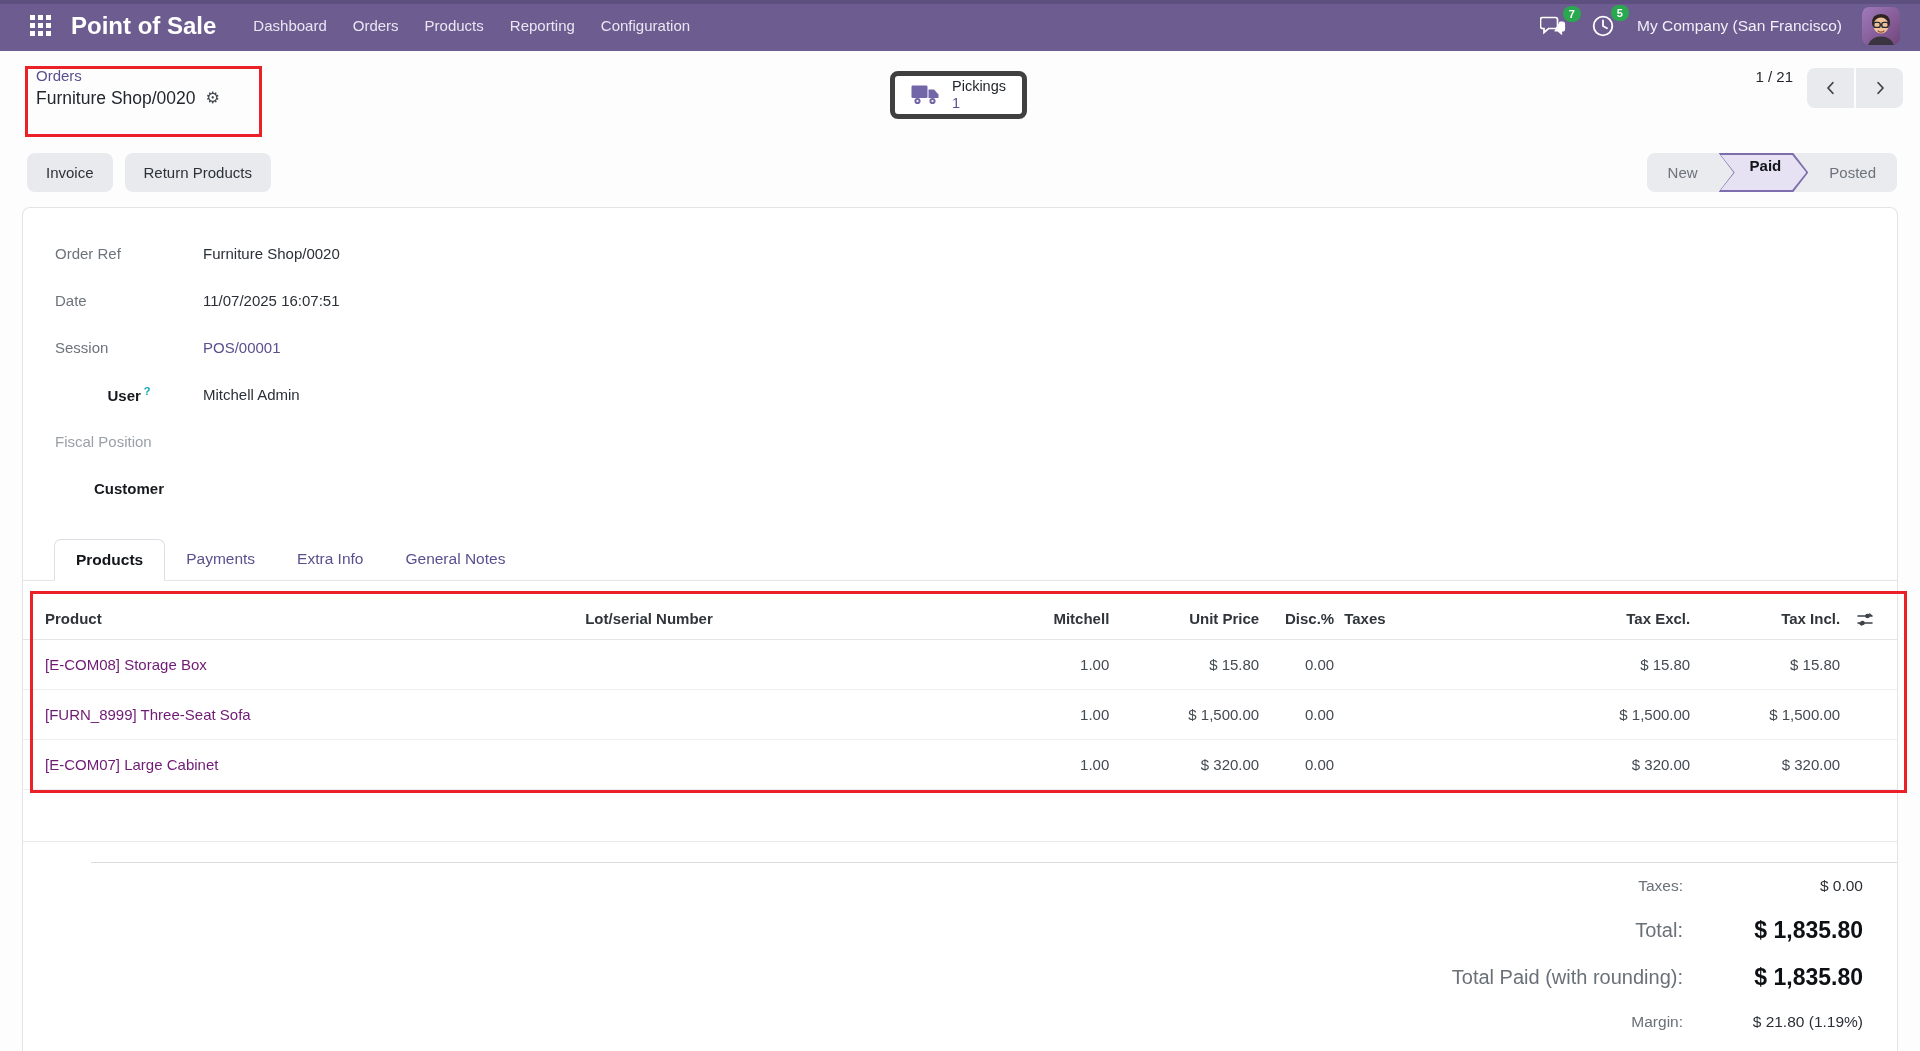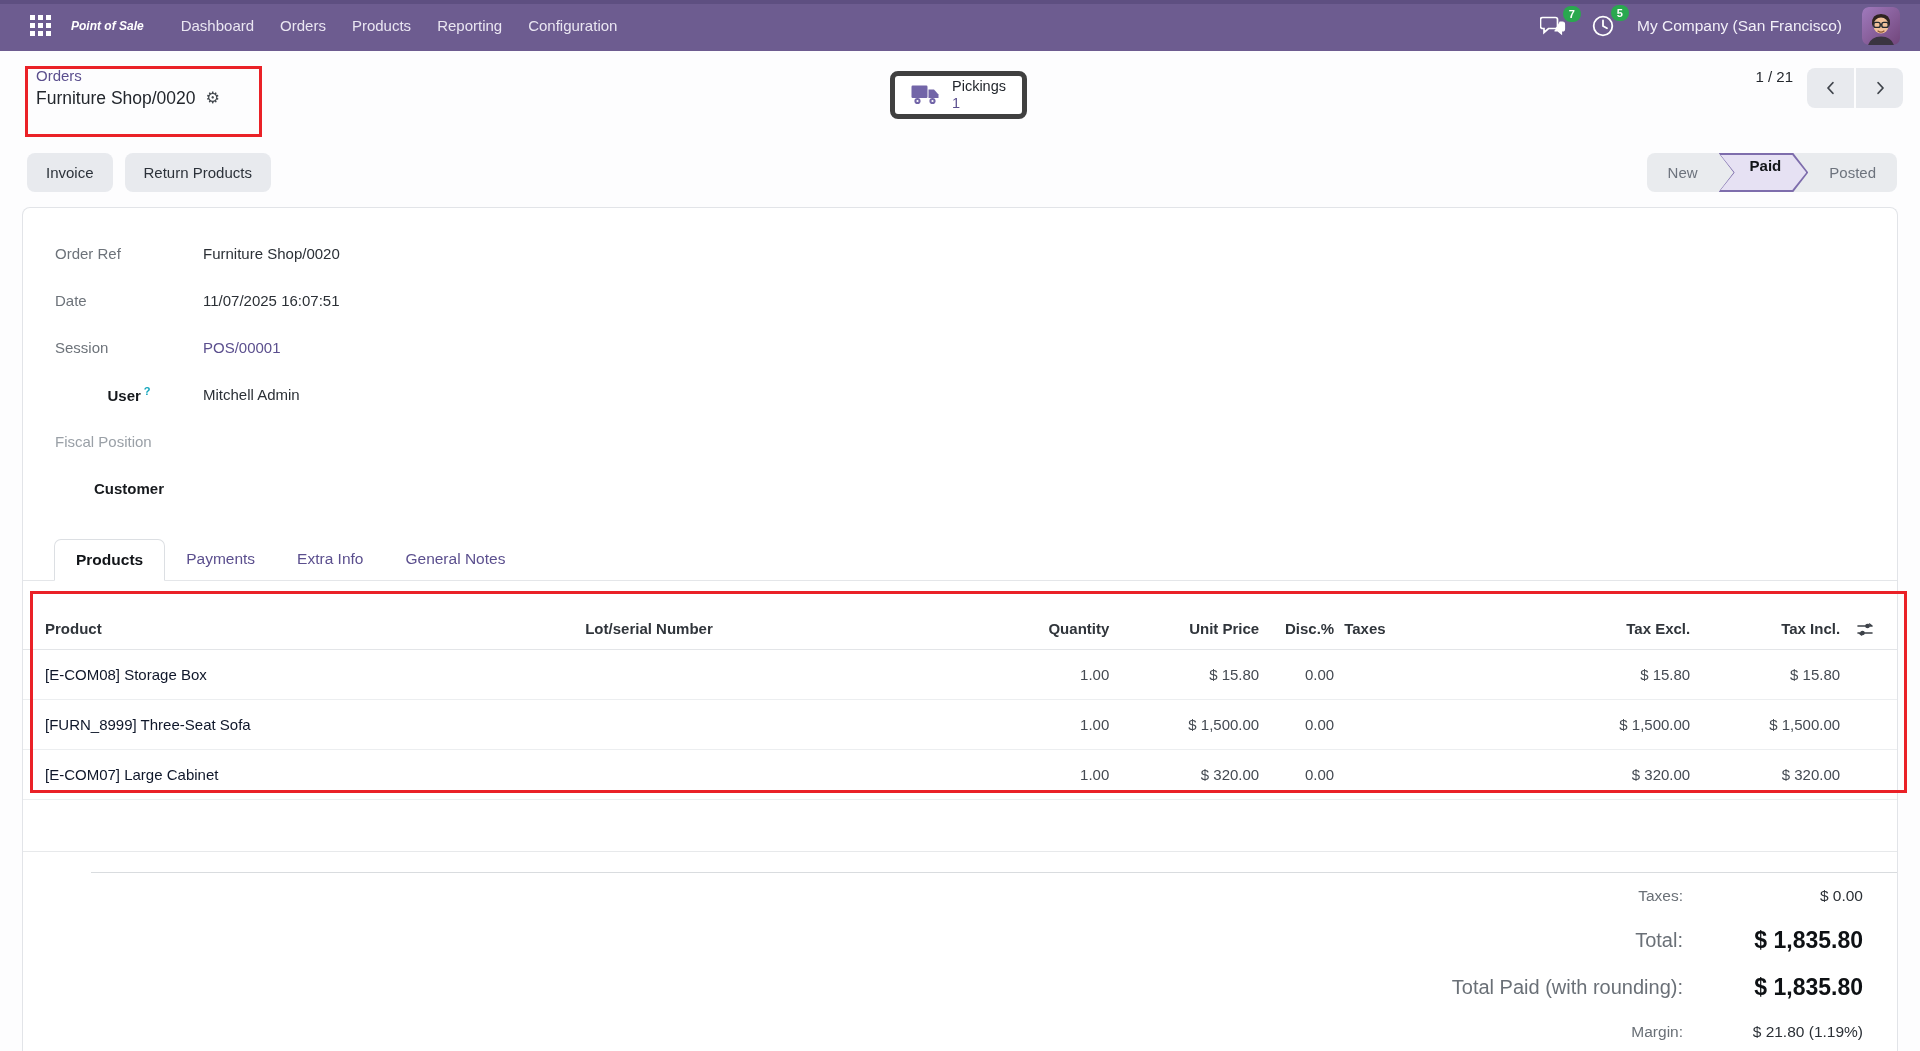--- a/index.html
+++ b/index.html
@@ -13,21 +13,21 @@
 
   
   .navbar {
     position:absolute; top:0; left:0; right:0; height:51px;
     background:linear-gradient(180deg,#5e4f81 0,#5e4f81 4px,#6d5c90 4px);
     display:flex; align-items:center; justify-content:space-between;
     padding:0 20px 0 26px; color:#efecf6; z-index:10;
   }
   .nav-left { display:flex; align-items:center; height:100%; }
   .apps-btn { background:none; border:none; padding:4px; margin-right:16px; cursor:pointer; display:flex; }
-  .brand { font-size:12px; font-weight:700; color:#fff; margin-right:24px; cursor:pointer; white-space:nowrap;font-style:italic; }
+  .brand { font-size:24px; font-weight:700; color:#fff; margin-right:24px; cursor:pointer; white-space:nowrap; }
   .nav-menu { display:flex; align-items:center; height:100%; }
   .nav-item { color:#eae6f2; font-size:15px; padding:0 13px; cursor:pointer; white-space:nowrap; }
   .nav-right { display:flex; align-items:center; gap:20px; }
   .icon-btn { position:relative; background:none; border:none; padding:2px; cursor:pointer; display:flex; }
   .nav-badge {
     position:absolute; top:-7px; right:-12px; background:#2aa84f; color:#fff;
     font-size:11px; font-weight:700; border-radius:9px; padding:2px 6px; line-height:1.1;
   }
   .company { font-size:15.5px; color:#f2eff8; cursor:pointer; white-space:nowrap; }
   .avatar { width:38px; height:38px; border-radius:7px; overflow:hidden; cursor:pointer; display:flex; }
@@ -103,33 +103,33 @@
   .tab {
     padding:0 21px; height:42px; display:flex; align-items:center;
     font-size:15.5px; color:#5b4f8e; cursor:pointer; white-space:nowrap;
   }
   .tab.active {
     background:#fff; border:1px solid #dcdfe3; border-bottom:1px solid #fff;
     border-radius:7px 7px 0 0; color:#111418; font-weight:700; margin-bottom:-1px;
   }
 
   
-  .products-table { width:100%; border-collapse:collapse; margin-top:28px; font-size:15px; table-layout:fixed; }
+  .products-table { width:100%; border-collapse:collapse; margin-top:18px; font-size:15px; table-layout:fixed; }
   .products-table th {
     font-weight:600; color:#30353b; height:40px; text-align:left;
     padding:0 10px 0 0; border-bottom:1px solid #e3e5e8; white-space:nowrap;
   }
   .products-table td {
     height:50px; border-bottom:1px solid #eceef0; color:#444a52;
     padding:0 10px 0 0; white-space:nowrap;
   }
   .products-table th:first-child, .products-table td:first-child { padding-left:22px; }
   .products-table .num { text-align:right; }
   .products-table .icon-col { text-align:right; padding-right:22px; }
-  .product-link { color:#0f172a; cursor:pointer; }
+  .product-link { color:#701a75; cursor:pointer; }
   .table-row { cursor:pointer; }
   .sliders-btn { background:none; border:none; padding:0; cursor:pointer; display:inline-flex; vertical-align:middle; }
 
   .empty-row { height:52px; border-bottom:1px solid #e7e9eb; }
   .totals-divider { margin:20px 0 0 68px; border-top:1px solid #d9dcdf; }
 
   
   .totals { margin-top:2px; padding-right:34px; }
   .total-line { display:flex; justify-content:flex-end; align-items:center; }
   .total-line .t-label { color:#6a7077; font-size:15.5px; text-align:right; }
@@ -309,21 +309,21 @@
       <col style="width:4%">
         <col style="width:11%">
         <col style="width:8%">
         <col style="width:8%">
         <col style="width:2.5%">
     </colgroup>
     <thead>
       <tr>
         <th>Product</th>
         <th>Lot/serial Number</th>
-        <th class="num">Quantity</th>
+        <th class="num">Mitchell</th>
         <th class="num">Unit Price</th>
         <th class="num">Disc.%</th>
         <th>Taxes</th>
         <th class="num">Tax Excl.</th>
         <th class="num">Tax Incl.</th>
         <th class="icon-col">
           <button class="sliders-btn">
             <svg width="19" height="17" viewBox="0 0 19 17">
               <path d="M2 5 h14 M16 5 l-2.5 -2 M2 12 h14 M3 12 l2.5 2" stroke="#3c4148" stroke-width="1.6" fill="none" stroke-linecap="round"></path>
               <circle cx="11.5" cy="5" r="2.3" fill="#3c4148"></circle>

